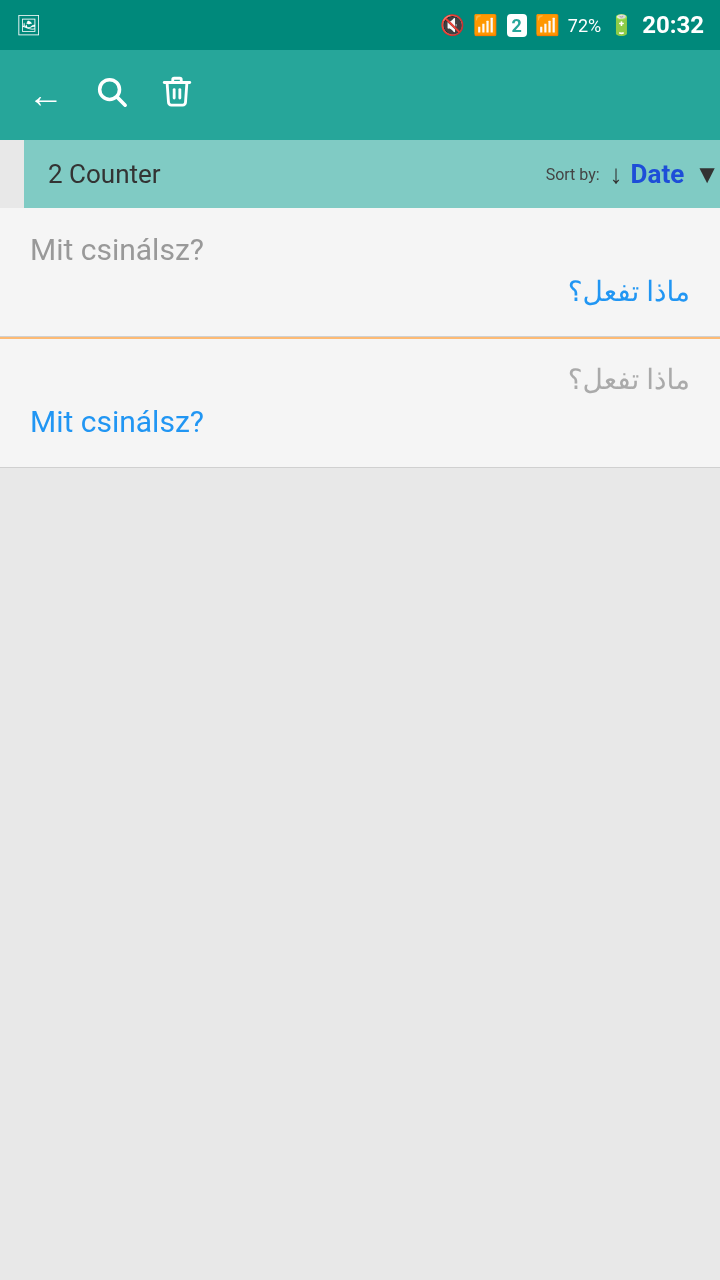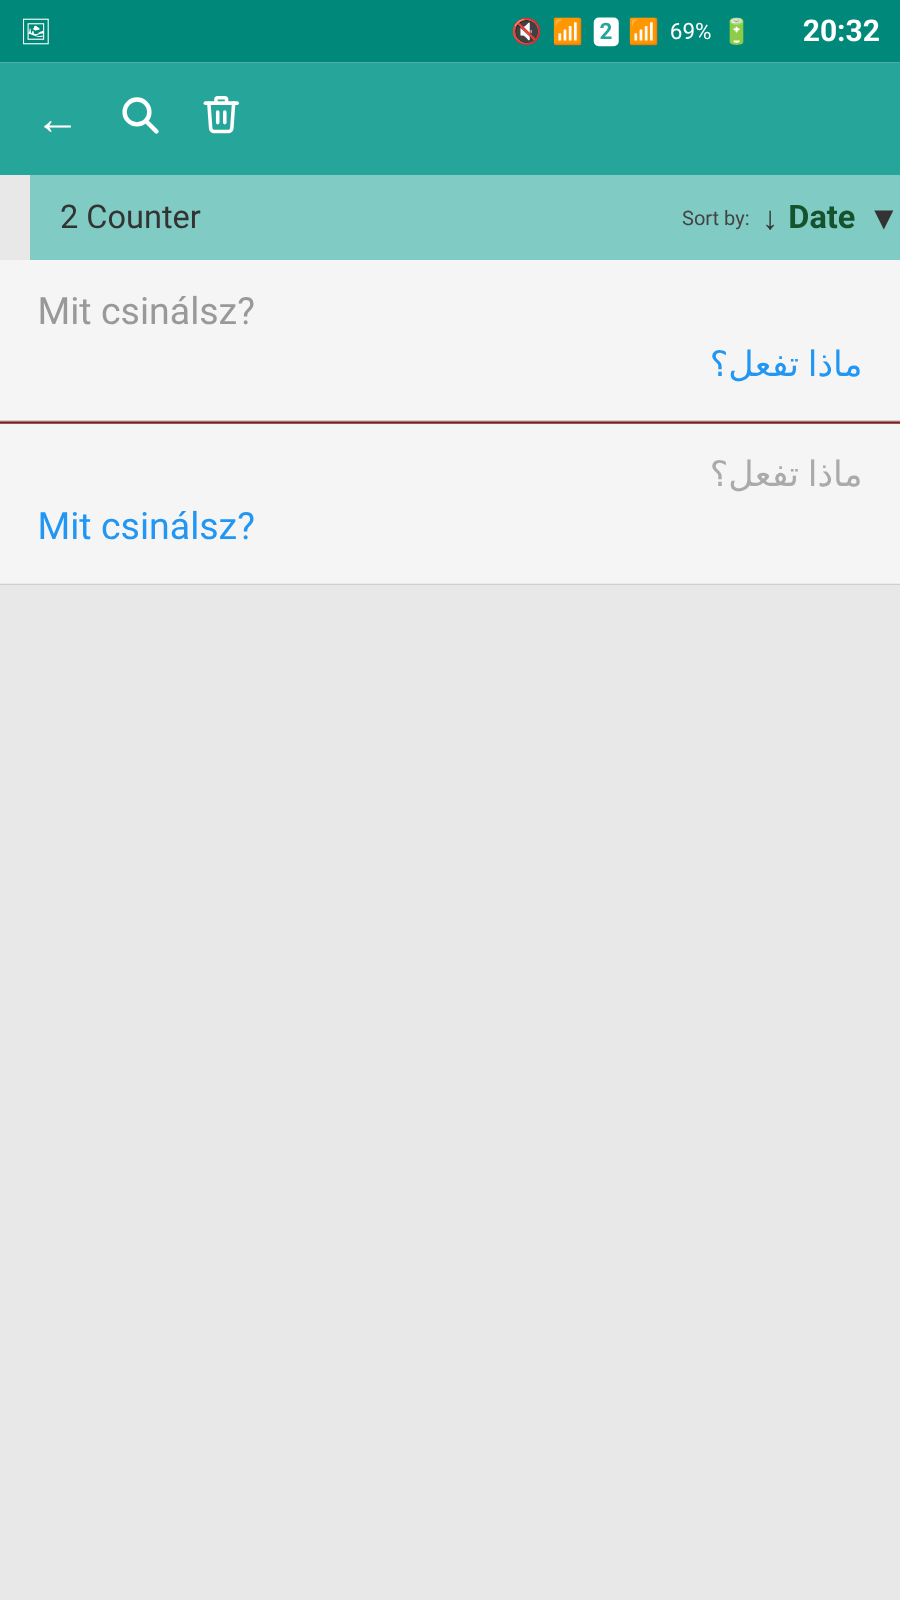--- a/index.html
+++ b/index.html
@@ -35,21 +35,20 @@
       color: white;
     }
     .status-icon {
       color: white;
       font-size: 20px;
     }
     .status-time {
       color: white;
       font-size: 24px;
       font-weight: bold;
-      margin-left: 32px;
     }
     .status-battery {
       color: white;
       font-size: 18px;
     }
 
     
     .app-bar {
       width: 100%;
       height: 90px;
@@ -140,31 +139,31 @@
       margin-right: 10px;
     }
     .sort-arrow {
       font-size: 26px;
       color: #333;
       margin-right: 8px;
     }
     .sort-value {
       font-size: 26px;
       font-weight: bold;
-      color: #14532d;
+      color: #1d4ed8;
       margin-right: 10px;
     }
     .sort-dropdown-arrow {
       font-size: 26px;
       color: #333;
     }
 
     
     .history-list {
-      background: #7f1d1d;
+      background: #fdba74;
       padding: 0;
     }
 
     .history-item {
       background: #f5f5f5;
       padding: 24px 30px 20px 30px;
       border-bottom: 1px solid #d0d0d0;
     }
 
     .history-item-row {
@@ -208,21 +207,21 @@
 
 <div class="status-bar">
   <div class="status-bar-left">
     <span class="status-icon">🖼</span>
   </div>
   <div class="status-bar-right">
     <span class="status-icon">🔇</span>
     <span class="status-icon">📶</span>
     <span class="status-icon" style="font-size:18px; background:#fff; color:#26a69a; border-radius:4px; padding:1px 5px; font-weight:bold;">2</span>
     <span class="status-icon">📶</span>
-    <span class="status-battery">69%</span>
+    <span class="status-battery">72%</span>
     <span class="status-icon">🔋</span>
     <span class="status-time">20:32</span>
   </div>
 </div>
 
 <div class="app-bar">
   <span class="app-bar-back">←</span>
   <div class="app-bar-actions">
     <span class="action-icon">
       <svg width="34" height="34" viewBox="0 0 24 24" fill="none" stroke="white" stroke-width="2.5" stroke-linecap="round" stroke-linejoin="round">

